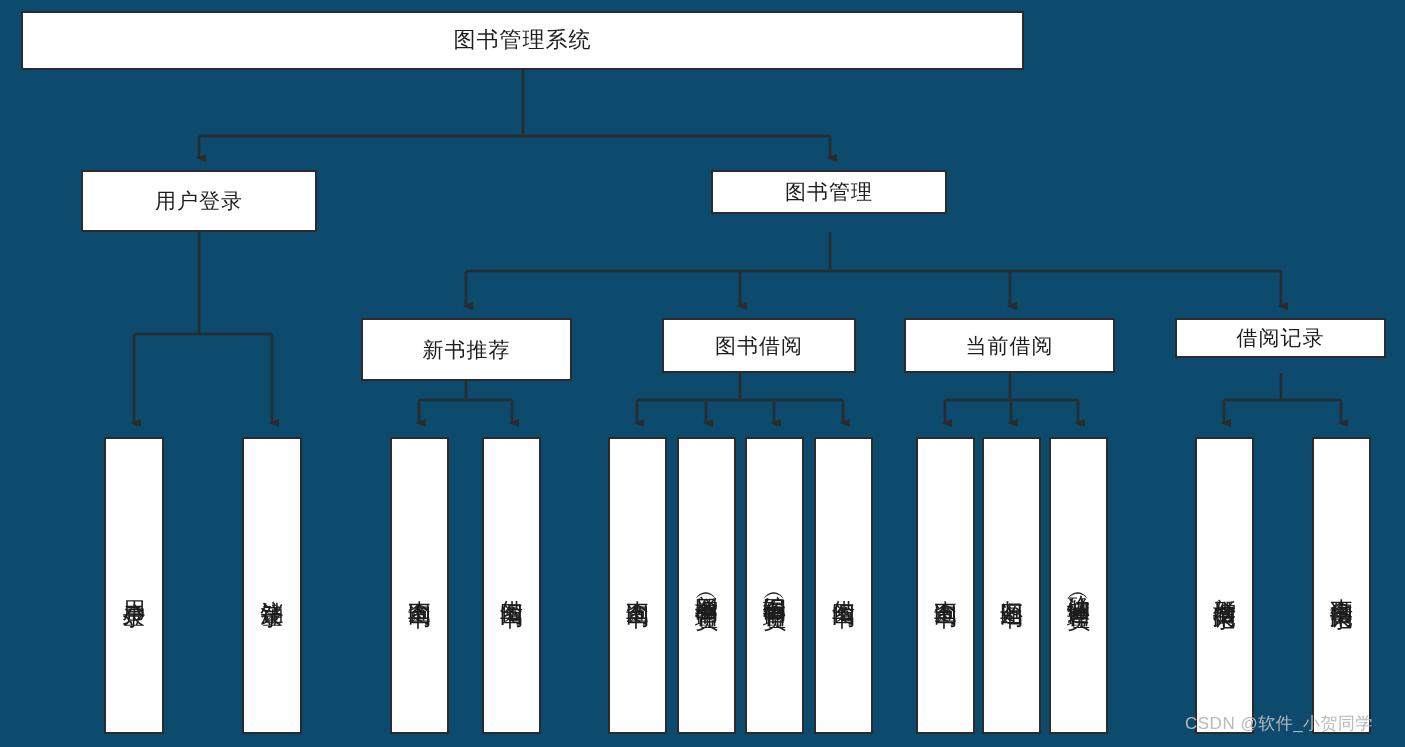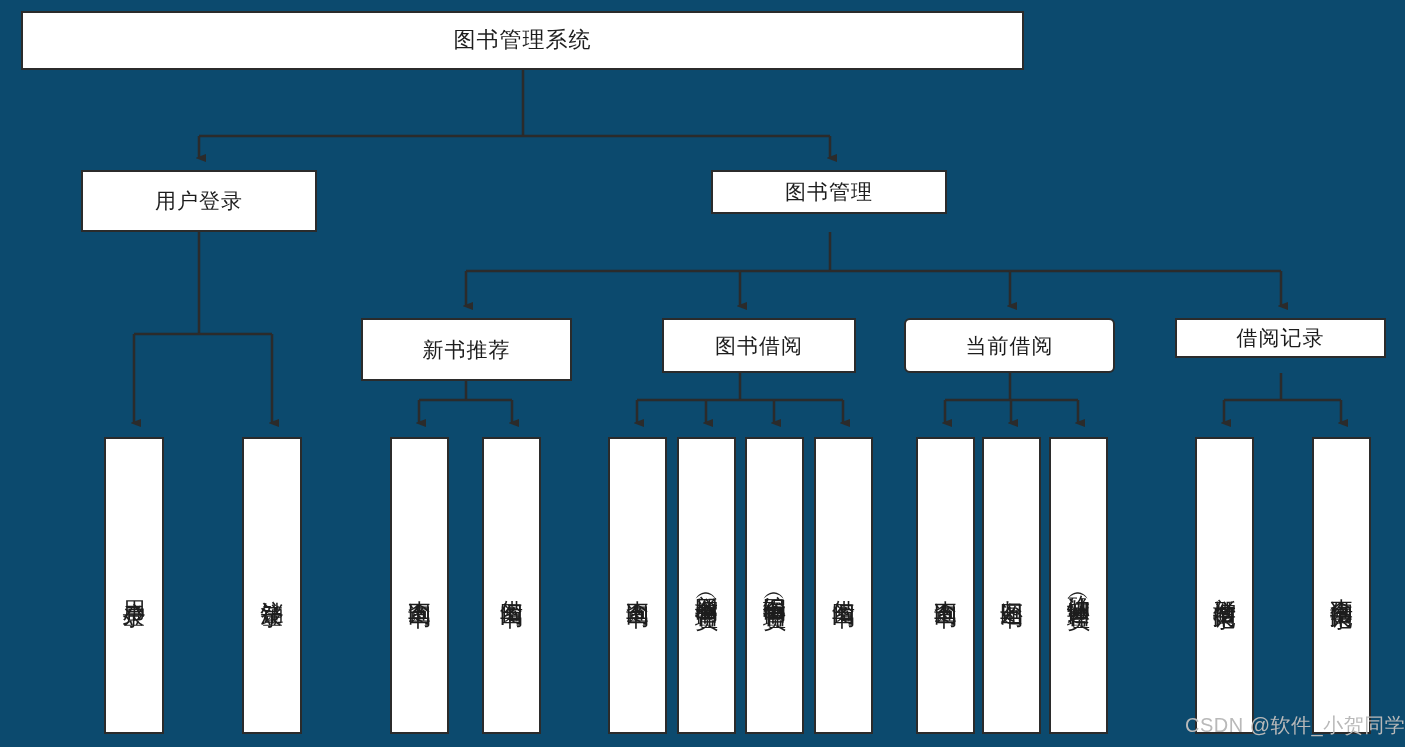--- a/index.html
+++ b/index.html
@@ -61,21 +61,21 @@
     font-size: 23px;
     line-height: 1.18;
     letter-spacing: 2px;
     text-align: center;
     white-space: nowrap;
   }
   .watermark {
     position: absolute;
     left: 1185px;
     top: 712px;
-    font-size: 20px;
+    font-size: 17px;
     color: #b9b9b9;
     letter-spacing: 0.5px;
     white-space: nowrap;
   }
 </style>
 </head>
 <body>
 
 <div id="canvas">
 
@@ -139,21 +139,21 @@
   <div class="node horiz" style="left:711px; top:170px; width:236px; height:44px;">
     <span>图书管理</span>
   </div>
 
   <div class="node horiz" style="left:361px; top:318px; width:211px; height:63px;">
     <span>新书推荐</span>
   </div>
   <div class="node horiz" style="left:634px; top:318px; width:194px; height:55px;margin-left:28px;">
     <span>图书借阅</span>
   </div>
-  <div class="node horiz" style="left:904px; top:318px; width:211px; height:55px;border-radius:6px;">
+  <div class="node horiz" style="left:904px; top:318px; width:211px; height:55px;">
     <span>当前借阅</span>
   </div>
   <div class="node horiz" style="left:1175px; top:318px; width:211px; height:40px;">
     <span>借阅记录</span>
   </div>
 
   <div class="leaf" style="left:104px; top:437px; width:60px; height:297px;">
     <span class="vtext">用户登录</span>
   </div>
   <div class="leaf" style="left:242px; top:437px; width:60px; height:297px;">

